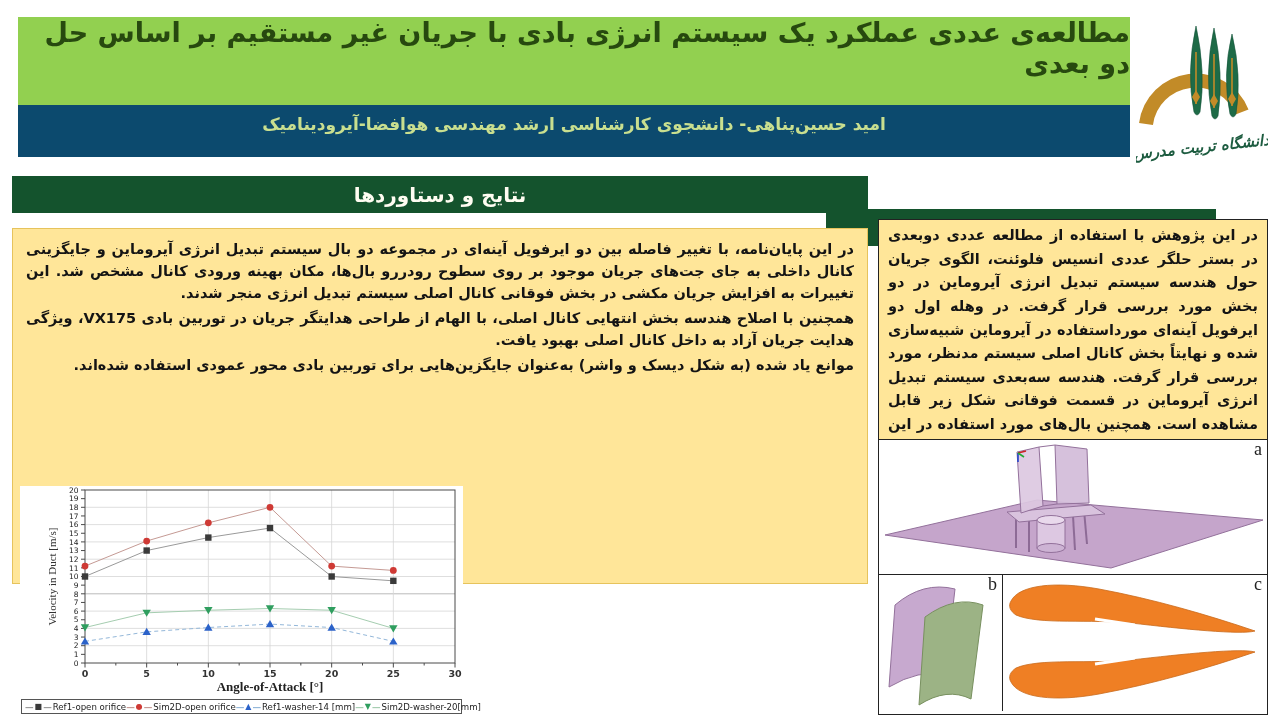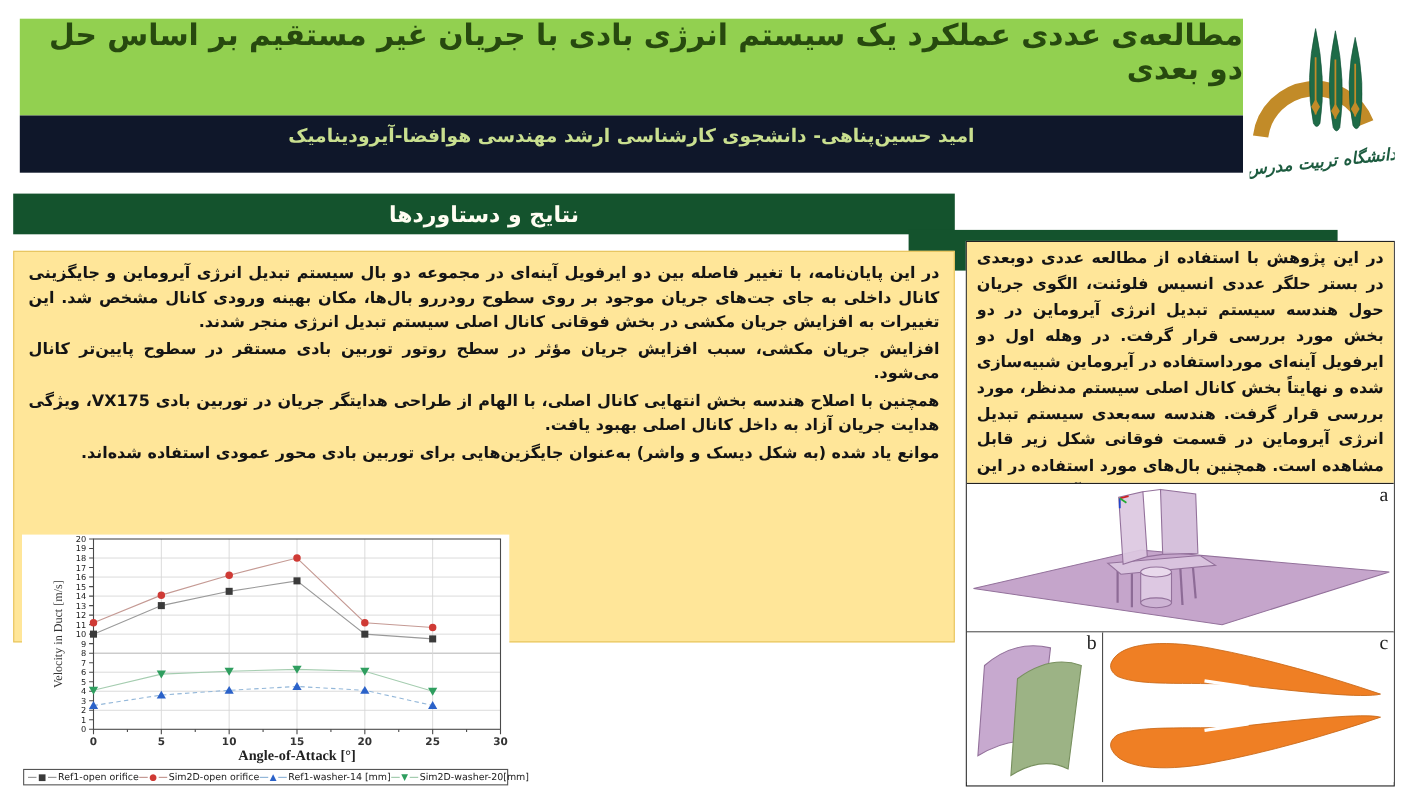--- a/index.html
+++ b/index.html
@@ -10,21 +10,21 @@
   .abs{position:absolute;}
   
   #title-bar{
     left:18px;top:17px;width:1112px;height:88px;background:#92d050;
     display:flex;justify-content:center;align-items:flex-start;box-sizing:border-box;
   }
   #title-bar .t{
     direction:rtl;color:#27490f;font-size:27px;font-weight:bold;letter-spacing:0;
   }
   #author-bar{
-    left:18px;top:105px;width:1112px;height:52px;background:#0f172a;
+    left:18px;top:105px;width:1112px;height:52px;background:#0c4a6e;
     display:flex;justify-content:center;align-items:flex-start;padding-top:9px;box-sizing:border-box;
   }
   #author-bar .t{direction:rtl;color:#c9df8f;font-size:17px;font-weight:bold;}
   #logo-box{left:1136px;top:12px;width:132px;height:152px;}
   
   .gold-header{
     background:#14532d;color:#fffdf2;font-weight:bold;font-size:20px;
     display:flex;align-items:center;justify-content:center;direction:rtl;
   }
   #results-header{left:12px;top:176px;width:856px;height:37px;}
@@ -107,21 +107,20 @@
 
 <div id="results-header" class="abs gold-header">
   <span>نتایج و دستاوردها</span>
 </div>
 <div id="method-header" class="abs gold-header">
   <span>روش تحقیق</span>
 </div>
 
 <div id="results-body" class="abs">
   <p>در این پایان‌نامه، با تغییر فاصله بین دو ایرفویل آینه‌ای در مجموعه دو بال سیستم تبدیل انرژی آیروماین و جایگزینی کانال داخلی به جای جت‌های جریان موجود بر روی سطوح رودررو بال‌ها، مکان بهینه ورودی کانال مشخص شد. این تغییرات به افزایش جریان مکشی در بخش فوقانی کانال اصلی سیستم تبدیل انرژی منجر شدند.</p>
-  <p>افزایش جریان مکشی، سبب افزایش جریان مؤثر در سطح روتور توربین بادی مستقر در سطوح پایین‌تر کانال می‌شود.</p>
   <p>همچنین با اصلاح هندسه بخش انتهایی کانال اصلی، با الهام از طراحی هدایتگر جریان در توربین بادی VX175، ویژگی هدایت جریان آزاد به داخل کانال اصلی بهبود یافت.</p>
   <p>موانع یاد شده (به شکل دیسک و واشر) به‌عنوان جایگزین‌هایی برای توربین بادی محور عمودی استفاده شده‌اند.</p>
 </div>
 
 <div id="chart-box" class="abs">
   <svg id="chart-svg" width="443" height="229" viewBox="0 0 443 229">
       <line x1="65" y1="159.7" x2="435" y2="159.7" stroke="#d6d6d6" stroke-width="0.8"></line>
       <line x1="65" y1="142.4" x2="435" y2="142.4" stroke="#d6d6d6" stroke-width="0.8"></line>
       <line x1="65" y1="125.1" x2="435" y2="125.1" stroke="#d6d6d6" stroke-width="0.8"></line>
       <line x1="65" y1="107.8" x2="435" y2="107.8" stroke="#a8a8a8" stroke-width="0.8"></line>

